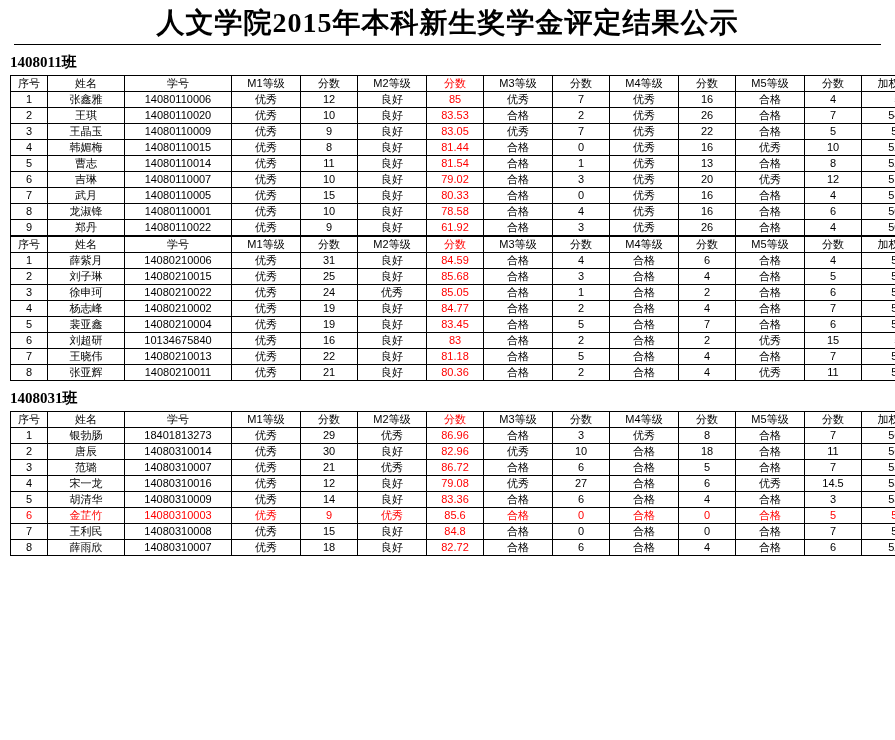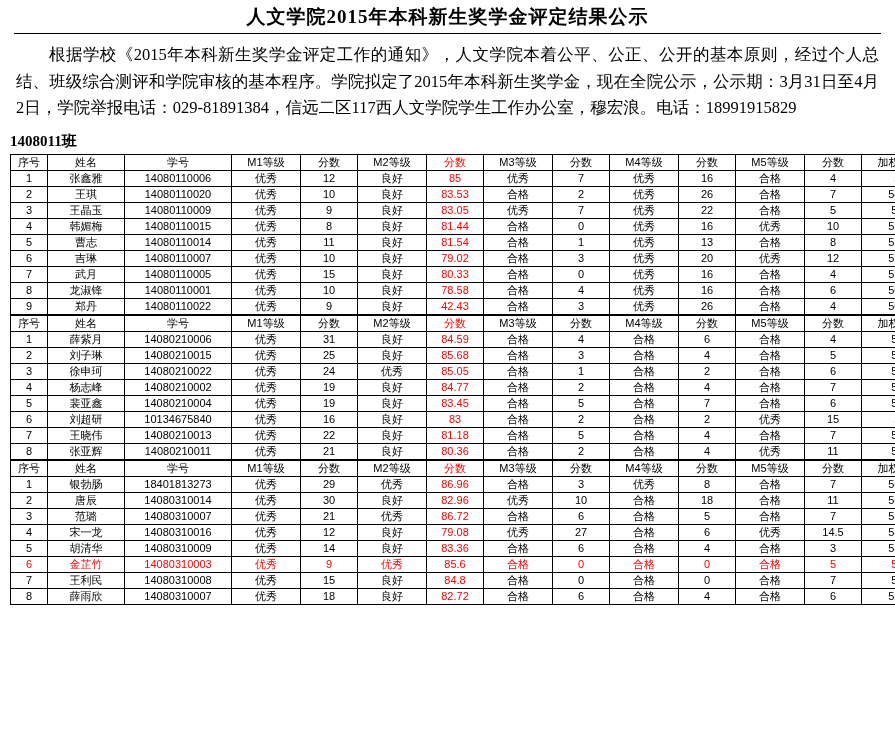--- a/index.html
+++ b/index.html
@@ -15,21 +15,21 @@
     overflow: hidden;
   }
   .page {
     width: 895px;
     box-sizing: border-box;
     padding: 0 10px;
   }
   .doc-title {
     text-align: center;
     font-family: "Liberation Serif", serif;
-    font-size: 19px;
+    font-size: 28px;
     font-weight: bold;
     letter-spacing: 1px;
     margin: 6px 0 4px 0;
     line-height: 1.2;
   }
   .title-rule {
     border-bottom: 1px solid #000;
     margin: 2px 4px 8px 4px;
   }
   .intro {
@@ -78,21 +78,20 @@
   .w-avg { width: 84px; }
 </style>
 </head>
 <body>
 
 <div class="page">
 
   <div class="doc-title">人文学院2015年本科新生奖学金评定结果公示</div>
   <div class="title-rule"></div>
 
-  <div class="intro">根据学校《2015年本科新生奖学金评定工作的通知》，人文学院本着公平、公正、公开的基本原则，经过个人总结、班级综合测评和学院审核的基本程序。学院拟定了2015年本科新生奖学金，现在全院公示，公示期：3月31日至4月2日，学院举报电话：029-81891384，信远二区117西人文学院学生工作办公室，穆宏浪。电话：18991915829</div>
 
   <div id="sections-root">
       <div class="class-title">1408011班</div>
       <table class="grid">
         <thead>
           <tr>
             <th class="w-seq c-black">序号</th>
             <th class="w-name c-black">姓名</th>
             <th class="w-id c-black">学号</th>
             <th class="w-grade c-black">M1等级</th>
@@ -237,21 +236,21 @@
             <td class="w-score c-black">6</td>
             <td class="w-avg c-black">50.748</td>
           </tr>
           <tr>
             <td class="w-seq c-black">9</td>
             <td class="w-name c-black">郑丹</td>
             <td class="w-id c-black">14080110022</td>
             <td class="w-grade c-black">优秀</td>
             <td class="w-score c-black">9</td>
             <td class="w-grade c-black">良好</td>
-            <td class="w-score c-red">42.43</td>
+            <td class="w-score c-red">61.92</td>
             <td class="w-grade c-black">合格</td>
             <td class="w-score c-black">3</td>
             <td class="w-grade c-black">优秀</td>
             <td class="w-score c-black">26</td>
             <td class="w-grade c-black">合格</td>
             <td class="w-score c-black">4</td>
             <td class="w-avg c-black">50.718</td>
           </tr>
         </tbody>
       </table>
@@ -398,20 +397,21 @@
             <td class="w-grade c-black">合格</td>
             <td class="w-score c-black">2</td>
             <td class="w-grade c-black">合格</td>
             <td class="w-score c-black">4</td>
             <td class="w-grade c-black">优秀</td>
             <td class="w-score c-black">11</td>
             <td class="w-avg c-black">52.02</td>
           </tr>
         </tbody>
       </table>
+      <div class="class-title">1408031班</div>
       <table class="grid">
         <thead>
           <tr>
             <th class="w-seq c-black">序号</th>
             <th class="w-name c-black">姓名</th>
             <th class="w-id c-black">学号</th>
             <th class="w-grade c-black">M1等级</th>
             <th class="w-score c-black">分数</th>
             <th class="w-grade c-black">M2等级</th>
             <th class="w-score c-red">分数</th>

